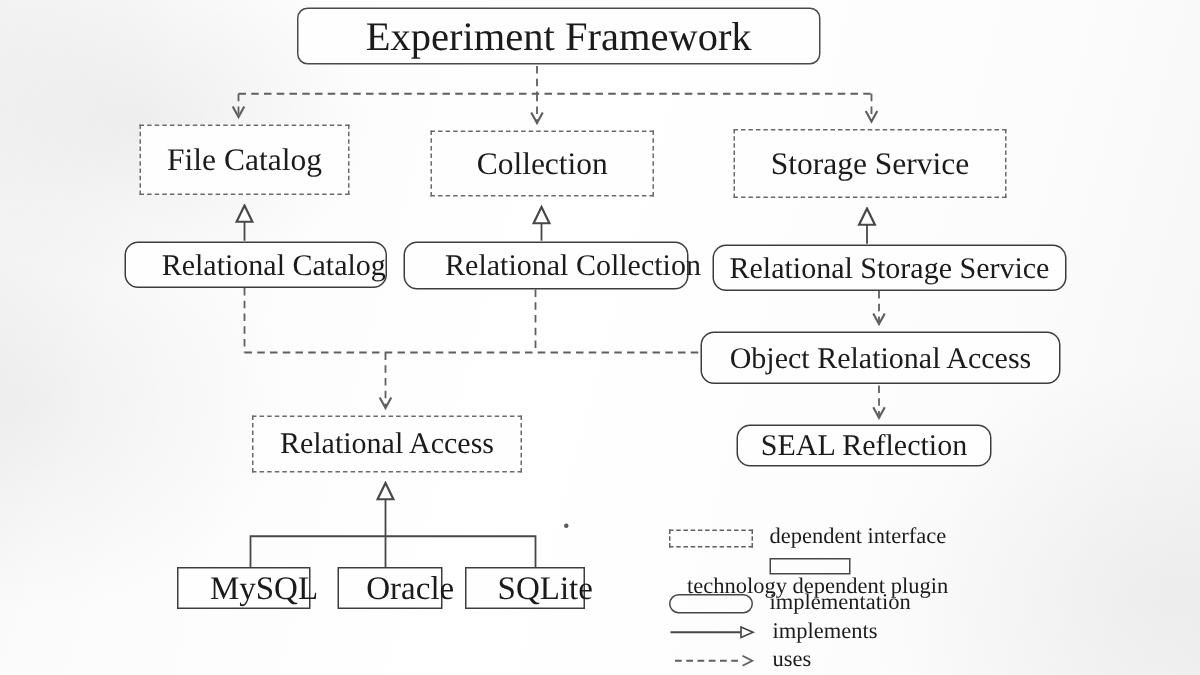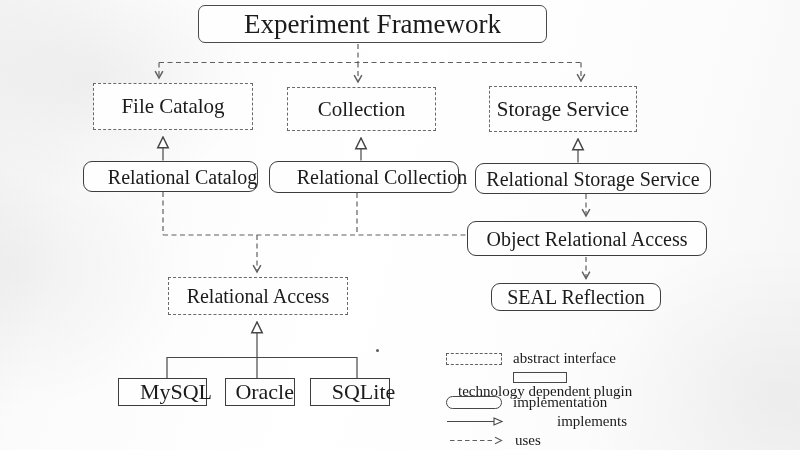--- a/index.html
+++ b/index.html
@@ -71,29 +71,29 @@
       <path d="M578,162.5 V139" marker-end="url(#tri)"></path>
       <path d="M167,378 V357.5 H357 V378"></path>
       <path d="M257,378 V322" marker-end="url(#tri)"></path>
     </g>
   </svg>
 
   <div class="box round title-box" style="left:198px; top:5px; width:349px; height:38px;">
     <span>Experiment Framework</span>
   </div>
 
-  <div class="box dashed abstract-lg" style="left:93px; top:83px; width:160px; height:47px;">
+  <div class="box dashed abstract-lg" style="left:93px; top:83px; width:140px; height:47px;">
     <span>File Catalog</span>
   </div>
 
   <div class="box dashed abstract-lg" style="left:287px; top:87px; width:149px; height:44px;">
     <span>Collection</span>
   </div>
 
-  <div class="box dashed abstract-lg" style="left:489px; top:86px; width:148px; height:46px;">
+  <div class="box dashed abstract-lg" style="left:489px; top:86px; width:182px; height:46px;">
     <span>Storage Service</span>
   </div>
 
   <div class="box round impl" style="left:83px; top:161px; width:175px; height:31px;padding-left:24px;">
     <span>Relational Catalog</span>
   </div>
 
   <div class="box round impl" style="left:269px; top:161px; width:190px; height:32px;padding-left:36px;">
     <span>Relational Collection</span>
   </div>
@@ -111,46 +111,46 @@
   </div>
 
   <div class="box round impl" style="left:491px; top:283px; width:170px; height:28px;">
     <span>SEAL Reflection</span>
   </div>
 
   <div class="box solid plugin" style="left:118px; top:378px; width:89px; height:28px;">
     <span>MySQL</span>
   </div>
 
-  <div class="box solid plugin" style="left:225px; top:378px; width:70px; height:28px;justify-content:flex-end;">
+  <div class="box solid plugin" style="left:225px; top:378px; width:70px; height:28px;">
     <span>Oracle</span>
   </div>
 
   <div class="box solid plugin" style="left:310px; top:378px; width:80px; height:28px;">
     <span>SQLite</span>
   </div>
 
   <div class="speck"></div>
 
   <div class="legend-row" style="left:446px; top:350px;">
     <span class="sw-dashed"></span>
-    <span class="label">abstract interface</span>
+    <span class="label">dependent interface</span>
   </div>
 
   <div class="legend-row" style="left:447px; top:372px;flex-direction:column;">
     <span class="sw-solid"></span>
     <span class="label">technology dependent plugin</span>
   </div>
 
   <div class="legend-row" style="left:446px; top:394px;">
     <span class="sw-round"></span>
     <span class="label">implementation</span>
   </div>
 
-  <div class="legend-row" style="left:446px; top:413px;gap:42px;">
+  <div class="legend-row" style="left:446px; top:413px;">
     <svg width="58" height="11" viewBox="0 0 58 11">
       <line x1="1" y1="5.5" x2="48" y2="5.5" stroke="#474747" stroke-width="1.2"></line>
       <path d="M48,2 L56,5.5 L48,9 Z" fill="#ffffff" stroke="#474747" stroke-width="1.1"></path>
     </svg>
     <span class="label">implements</span>
   </div>
 
   <div class="legend-row" style="left:449px; top:432px;">
     <svg width="55" height="11" viewBox="0 0 55 11">
       <line x1="1" y1="5.5" x2="46" y2="5.5" stroke="#5f5f5f" stroke-width="1.2" stroke-dasharray="4.5 3"></line>

